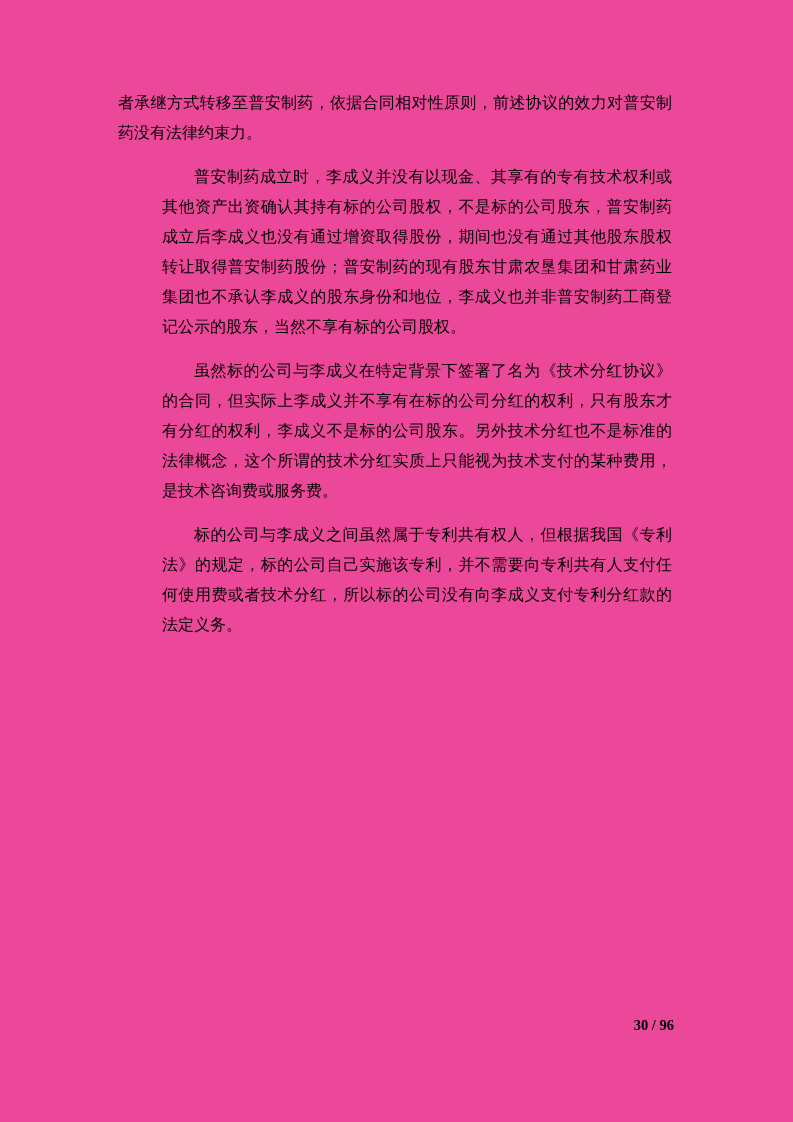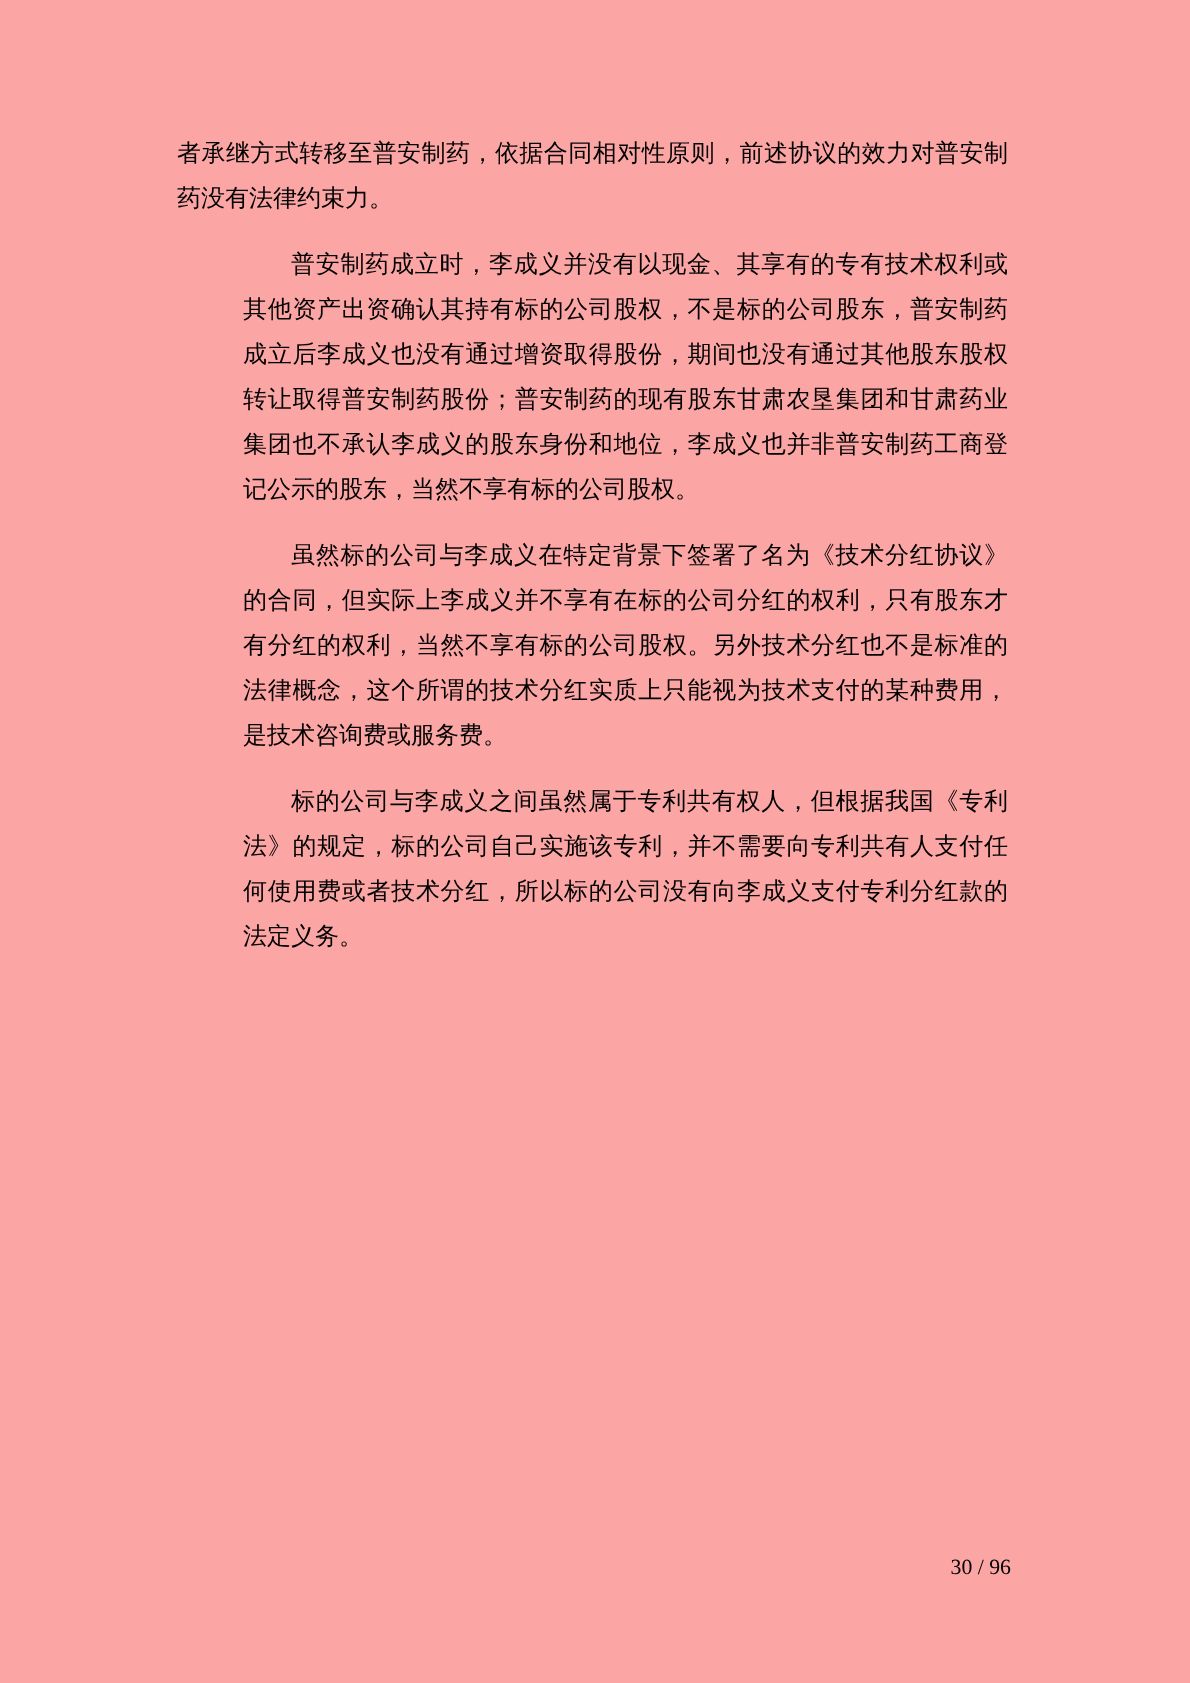--- a/index.html
+++ b/index.html
@@ -8,21 +8,21 @@
     height: 1122px;
     background: #ffffff;
     position: relative;
     overflow: hidden;
     font-family: "Liberation Serif", "DejaVu Serif", serif;
     color: #000000;
   }
   .page {
     position: absolute;
     inset: 0;
-    background: #fca5a5;
+    background: #ec4899;
   }
   .content {
     position: absolute;
     left: 118px;
     top: 88px;
     width: 554px;
   }
   p.para {
     margin: 0 0 14px 0;
     font-size: 16px;
@@ -34,30 +34,29 @@
   p.para.indent {
     text-indent: 32px;
     margin-left: 44px;
   }
   .footer {
     position: absolute;
     left: 118px;
     top: 1016px;
     width: 556px;
     text-align: right;
-    font-weight: normal;
+    font-weight: bold;
     font-size: 14.5px;
     line-height: 18px;
-    margin-top: 20px;
   }
 </style>
 </head>
 <body>
 
 <div class="page">
   <div class="content">
     <p class="para">者承继方式转移至普安制药，依据合同相对性原则，前述协议的效力对普安制药没有法律约束力。</p>
     <p class="para indent">普安制药成立时，李成义并没有以现金、其享有的专有技术权利或其他资产出资确认其持有标的公司股权，不是标的公司股东，普安制药成立后李成义也没有通过增资取得股份，期间也没有通过其他股东股权转让取得普安制药股份；普安制药的现有股东甘肃农垦集团和甘肃药业集团也不承认李成义的股东身份和地位，李成义也并非普安制药工商登记公示的股东，当然不享有标的公司股权。</p>
-    <p class="para indent">虽然标的公司与李成义在特定背景下签署了名为《技术分红协议》的合同，但实际上李成义并不享有在标的公司分红的权利，只有股东才有分红的权利，当然不享有标的公司股权。另外技术分红也不是标准的法律概念，这个所谓的技术分红实质上只能视为技术支付的某种费用，是技术咨询费或服务费。</p>
+    <p class="para indent">虽然标的公司与李成义在特定背景下签署了名为《技术分红协议》的合同，但实际上李成义并不享有在标的公司分红的权利，只有股东才有分红的权利，李成义不是标的公司股东。另外技术分红也不是标准的法律概念，这个所谓的技术分红实质上只能视为技术支付的某种费用，是技术咨询费或服务费。</p>
     <p class="para indent">标的公司与李成义之间虽然属于专利共有权人，但根据我国《专利法》的规定，标的公司自己实施该专利，并不需要向专利共有人支付任何使用费或者技术分红，所以标的公司没有向李成义支付专利分红款的法定义务。</p>
   </div>
   <div class="footer">30 / 96</div>
 </div>
 
 </body></html>

